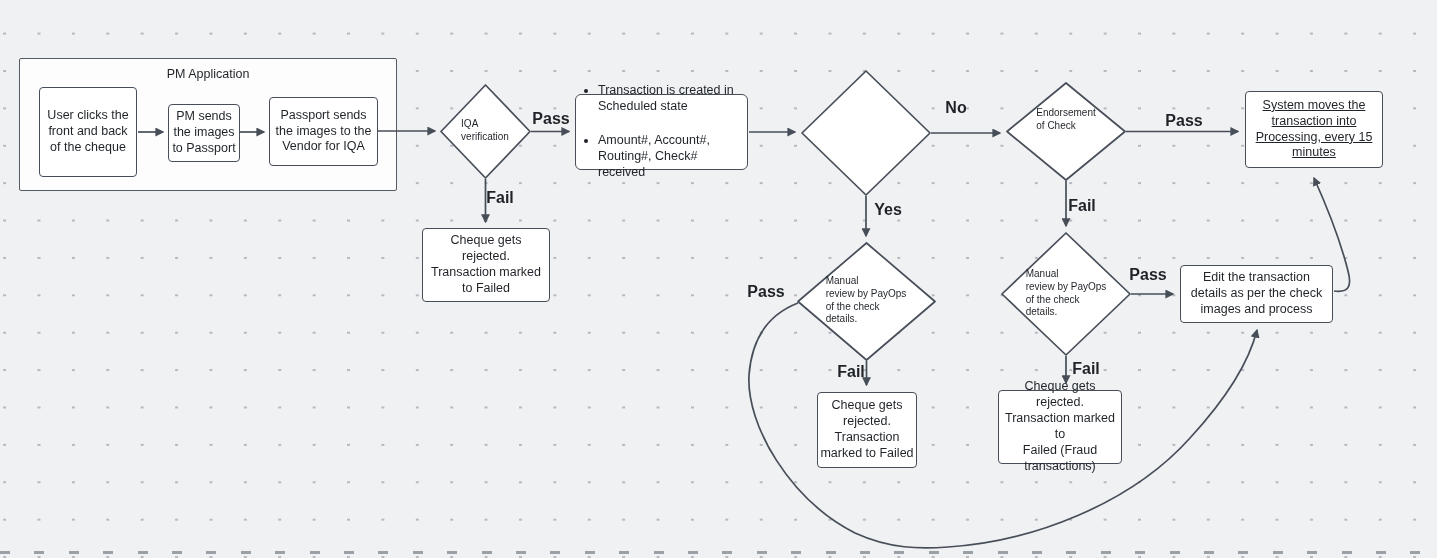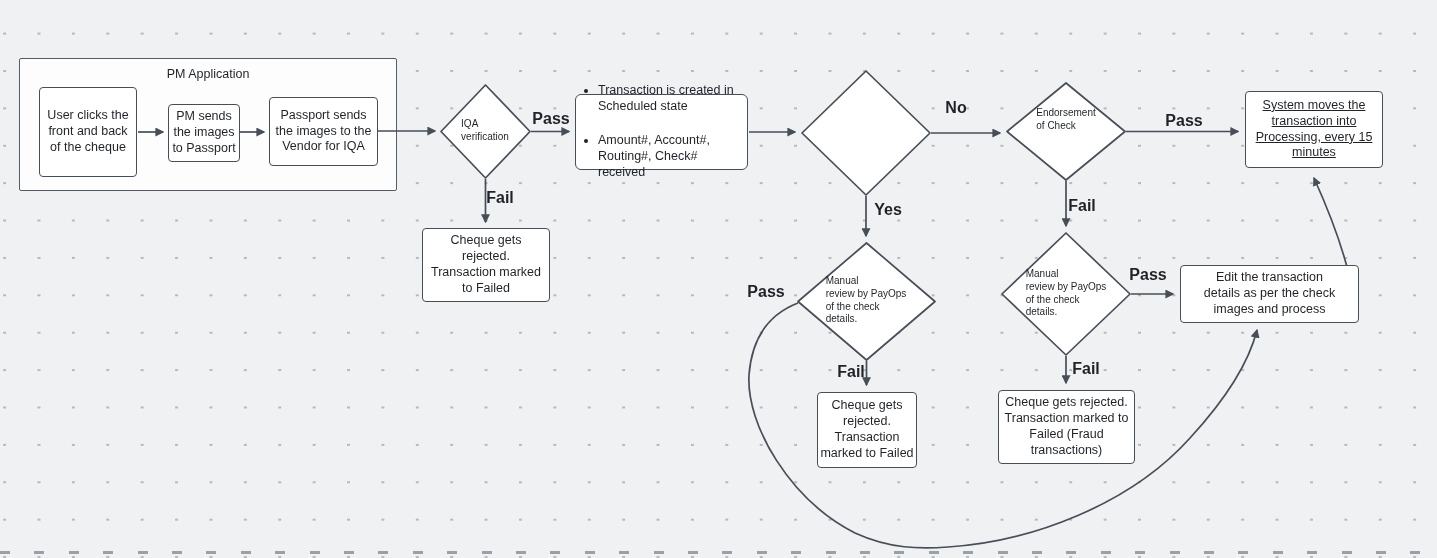--- a/index.html
+++ b/index.html
@@ -117,26 +117,26 @@
   <div class="node" style="left:422px;top:228px;width:128px;height:74px;">Cheque gets
 rejected.
 Transaction marked
 to Failed</div>
 
   <div class="node" style="left:817px;top:392px;width:100px;height:76px;">Cheque gets
 rejected.
 Transaction
 marked to Failed</div>
 
-  <div class="node" style="left:998px;top:390px;width:137px;height:74px;">Cheque gets rejected.
+  <div class="node" style="left:998px;top:390px;width:124px;height:74px;">Cheque gets rejected.
 Transaction marked to
 Failed (Fraud
 transactions)</div>
 
-  <div class="node" style="left:1180px;top:265px;width:179px;height:58px;">Edit the transaction
+  <div class="node" style="left:1180px;top:265px;width:153px;height:58px;">Edit the transaction
 details as per the check
 images and process</div>
 
   <div class="dlabel" style="left:485px;top:131px;">IQA
 verification</div>
   <div class="dlabel" style="left:1066px;top:120px;">Endorsement
 of Check</div>
   <div class="dlabel" style="left:866px;top:301px;">Manual
 review by PayOps
 of the check

